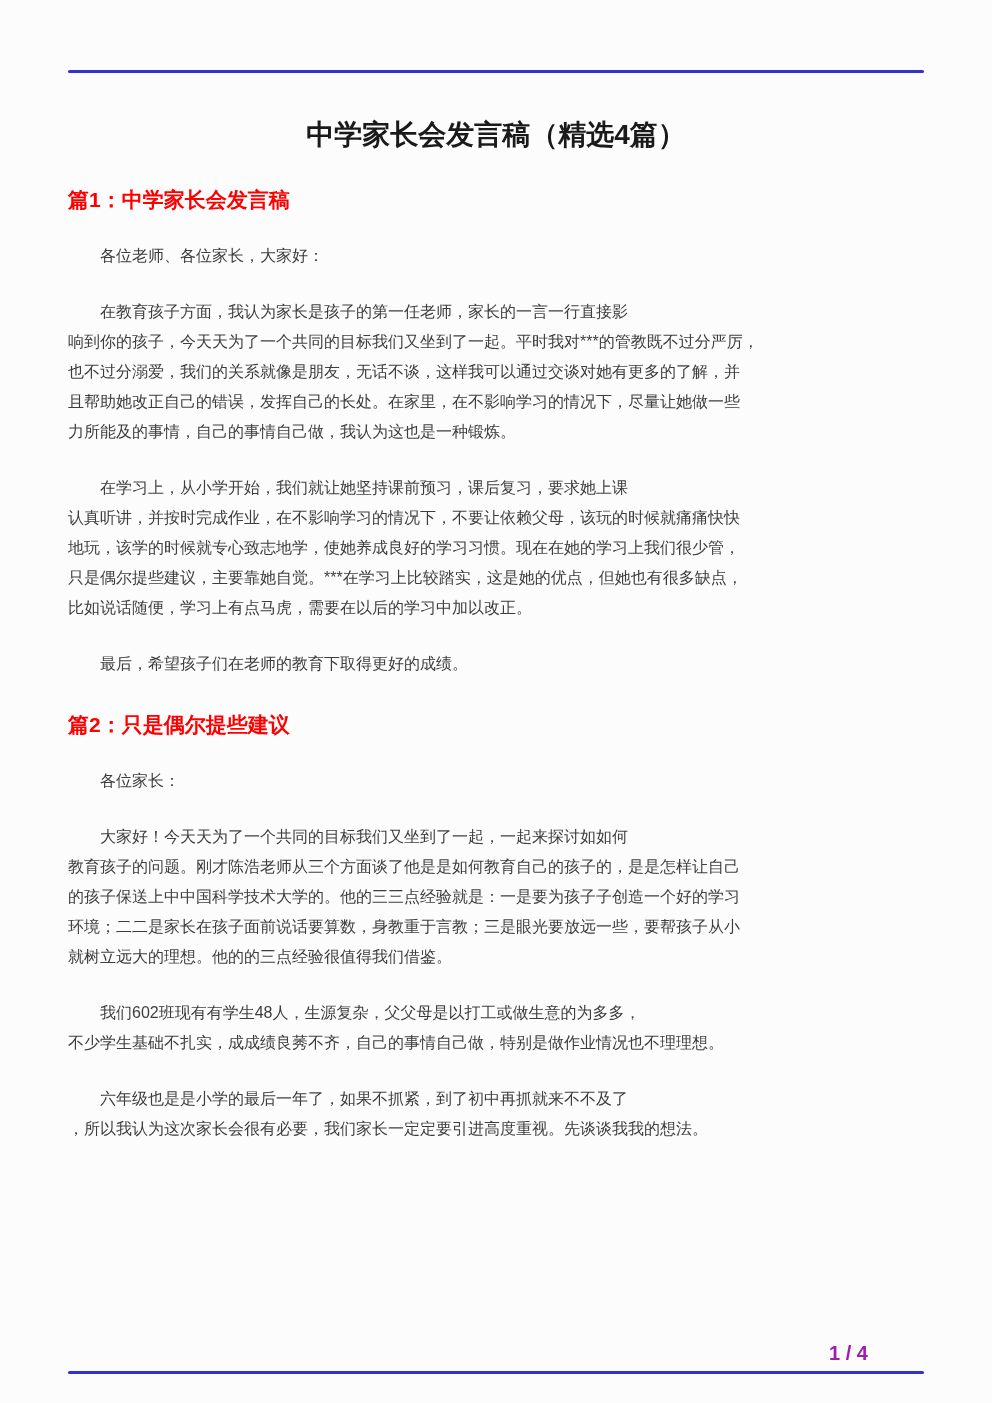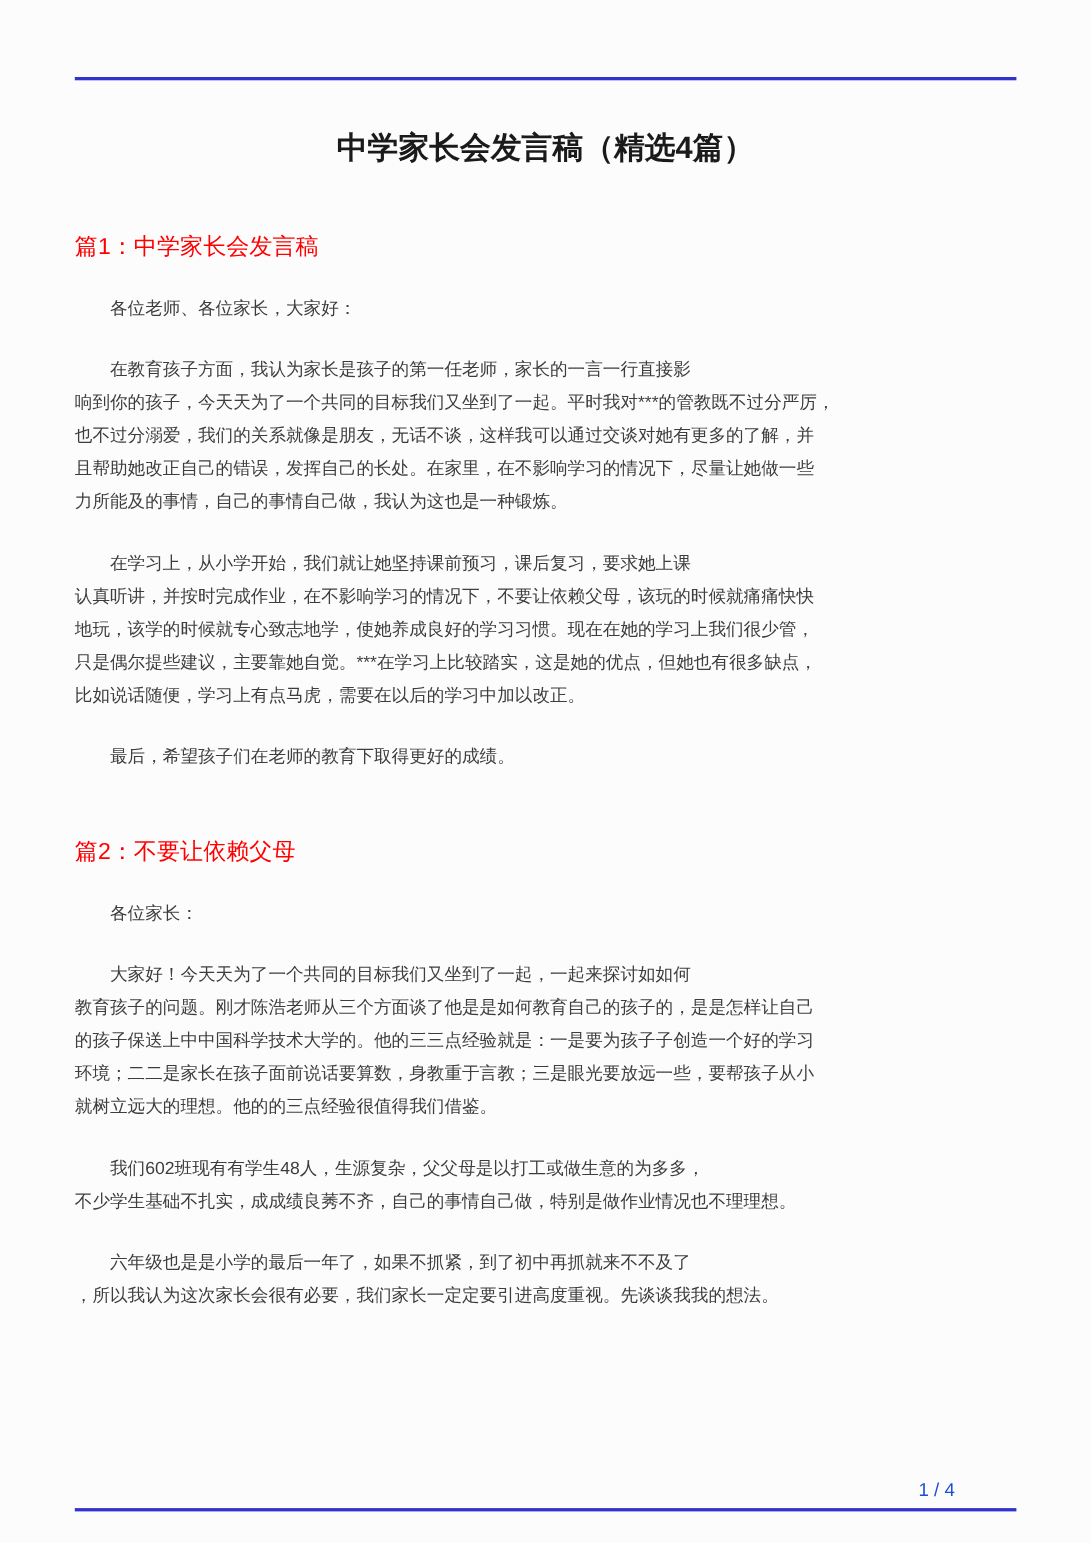--- a/index.html
+++ b/index.html
@@ -1,15 +1,15 @@
 <!DOCTYPE html>
 <html><head>
 <meta charset="utf-8">
 <style>
-  * { box-sizing: border-box; margin: 0; padding: 0; }
+  * { box-sizing: border-box; margin: 0; padding: 0; border-radius: 31px; }
   html, body {
     width: 992px;
     height: 1403px;
     background: #fcfcfc;
     font-family: "Liberation Sans", sans-serif;
   }
   .page {
     position: relative;
     width: 992px;
     height: 1403px;
@@ -23,23 +23,23 @@
   }
   .doc-title {
     margin-top: 42px;
     text-align: center;
     font-size: 28px;
     font-weight: bold;
     color: #1a1a1a;
     line-height: 1.4;
   }
   .section-heading {
-    margin-top: 56px;
+    margin-top: 31px;
     font-size: 21px;
-    font-weight: normal;
+    font-weight: bold;
     color: #ff0000;
     line-height: 30px;
   }
   .para {
     margin-top: 26px;
     font-size: 16px;
     line-height: 30px;
     color: #3d3d3d;
     text-indent: 2em;
     white-space: pre-line;
@@ -48,23 +48,24 @@
   .footer {
     position: absolute;
     left: 68px;
     right: 68px;
     bottom: 29px;
   }
   .page-num {
     display: block;
     text-align: right;
     padding-right: 56px;
-    font-size: 17px;
-    color: #1d4ed8;
+    font-size: 20px;
+    color: #a21caf;
     margin-bottom: 6px;
+    font-weight: bold;
   }
 </style>
 </head>
 <body>
 
 <div class="page">
 
   <div class="rule"></div>
 
   <h1 class="doc-title">中学家长会发言稿（精选4篇）</h1>
@@ -76,21 +77,21 @@
 响到你的孩子，今天天为了一个共同的目标我们又坐到了一起。平时我对***的管教既不过分严厉，
 也不过分溺爱，我们的关系就像是朋友，无话不谈，这样我可以通过交谈对她有更多的了解，并
 且帮助她改正自己的错误，发挥自己的长处。在家里，在不影响学习的情况下，尽量让她做一些
 力所能及的事情，自己的事情自己做，我认为这也是一种锻炼。</p>
       <p class="para">在学习上，从小学开始，我们就让她坚持课前预习，课后复习，要求她上课
 认真听讲，并按时完成作业，在不影响学习的情况下，不要让依赖父母，该玩的时候就痛痛快快
 地玩，该学的时候就专心致志地学，使她养成良好的学习习惯。现在在她的学习上我们很少管，
 只是偶尔提些建议，主要靠她自觉。***在学习上比较踏实，这是她的优点，但她也有很多缺点，
 比如说话随便，学习上有点马虎，需要在以后的学习中加以改正。</p>
       <p class="para">最后，希望孩子们在老师的教育下取得更好的成绩。</p>
-      <h2 class="section-heading">篇2：不要让依赖父母</h2>
+      <h2 class="section-heading">篇2：只是偶尔提些建议</h2>
       <p class="para">各位家长：</p>
       <p class="para">大家好！今天天为了一个共同的目标我们又坐到了一起，一起来探讨如如何
 教育孩子的问题。刚才陈浩老师从三个方面谈了他是是如何教育自己的孩子的，是是怎样让自己
 的孩子保送上中中国科学技术大学的。他的三三点经验就是：一是要为孩子子创造一个好的学习
 环境；二二是家长在孩子面前说话要算数，身教重于言教；三是眼光要放远一些，要帮孩子从小
 就树立远大的理想。他的的三点经验很值得我们借鉴。</p>
       <p class="para">我们602班现有有学生48人，生源复杂，父父母是以打工或做生意的为多多，
 不少学生基础不扎实，成成绩良莠不齐，自己的事情自己做，特别是做作业情况也不理理想。</p>
       <p class="para">六年级也是是小学的最后一年了，如果不抓紧，到了初中再抓就来不不及了
 ，所以我认为这次家长会很有必要，我们家长一定定要引进高度重视。先谈谈我我的想法。</p>

